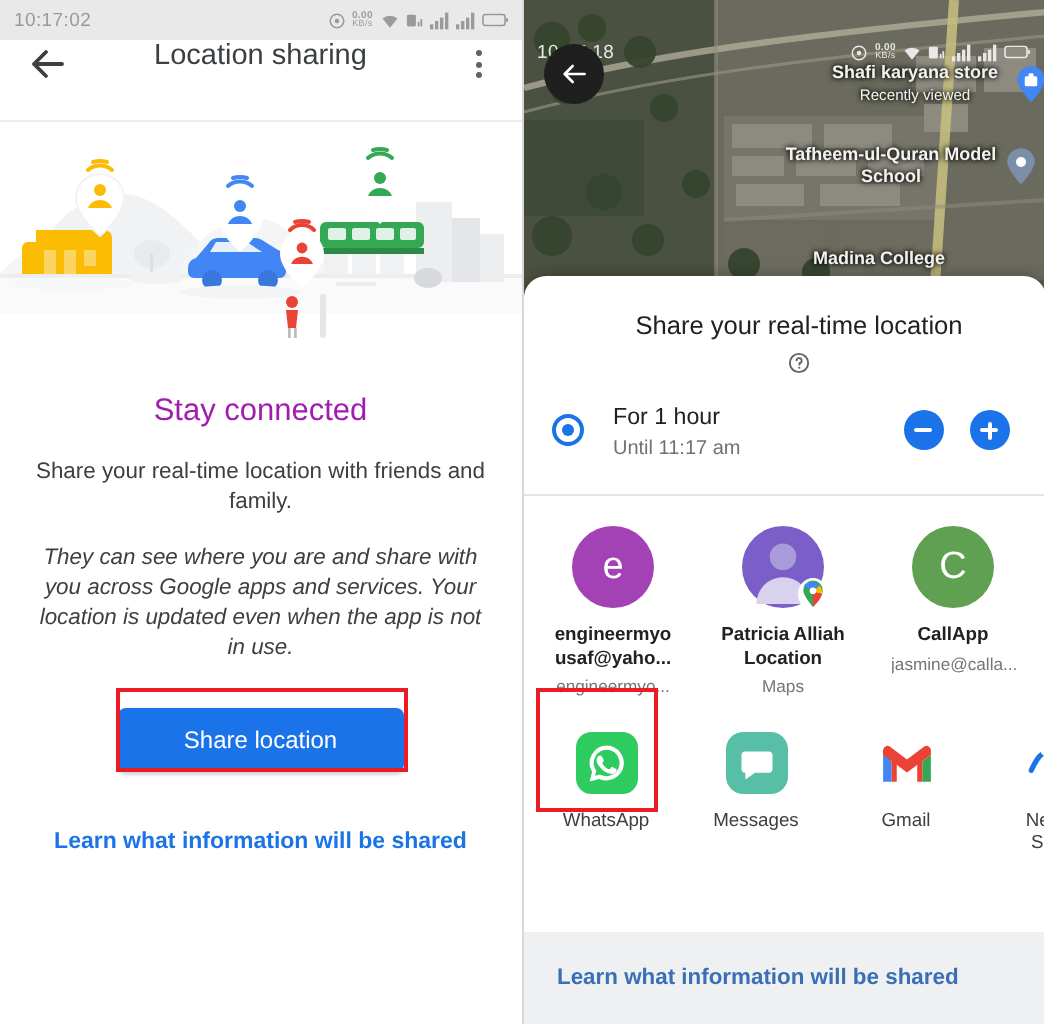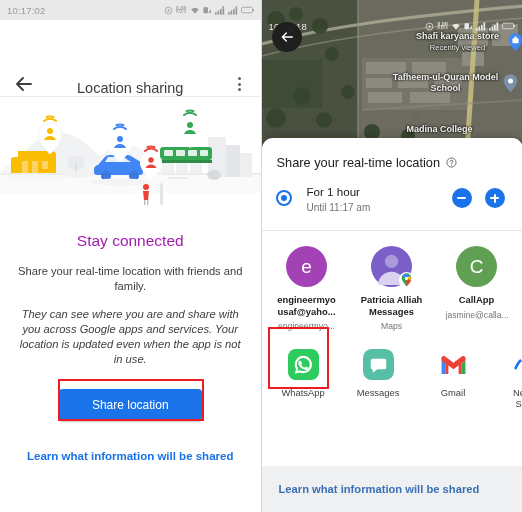--- a/index.html
+++ b/index.html
@@ -22,24 +22,23 @@
   .sb-light{background:#e9e9e9;color:#9a9a9a;}
   .sb-dark{position:absolute;top:16px;left:0;right:0;z-index:5;color:#e8e8e8;background:transparent;}
   .sb-time{flex:0 0 auto;font-size:9.5px;}
   .sb-icons{margin-left:auto;display:flex;align-items:center;gap:3px;}
   .sb-icons svg{display:block;}
   .sb-kb{font-size:4.5px;line-height:4px;text-align:center;}
   .sb-kb b{display:block;font-weight:700;font-size:5px;}
 
   
   .appbar{
-    height:41px;display:flex;align-items:flex-end;
+    height:41px;display:flex;align-items:flex-start;
     padding:0 12px;box-sizing:border-box;background:#fff;
     border-bottom:1px solid #ececec;
-    margin-top:36px;
   }
   .appbar .back{width:24px;height:24px;flex:0 0 24px;cursor:pointer;}
   .appbar .title{
     flex:1;text-align:center;font-size:14.5px;color:#3c4043;
     margin-left:-6px;
   }
   .appbar .more{width:18px;height:24px;flex:0 0 18px;display:flex;flex-direction:column;
     align-items:center;justify-content:center;gap:2.5px;cursor:pointer;}
   .appbar .more i{width:3px;height:3px;border-radius:50%;background:#5f6368;display:block;}
 
@@ -98,21 +97,21 @@
 
   
   .sheet{
     position:absolute;left:0;top:138px;width:261px;height:374px;
     background:#fff;border-radius:11px 11px 0 0;z-index:7;
     box-shadow:0 -2px 6px rgba(0,0,0,.18);
     display:flex;flex-direction:column;
   }
   .sheet-title{
     font-size:12.8px;color:#202124;margin:17px 0 0 15px;
-    display:flex;align-items:center;gap:6px;
+    display:flex;align-items:center;gap:6px;flex-direction:column;
   }
   .help-ico{width:11px;height:11px;flex:0 0 11px;}
 
   .opt{display:flex;align-items:center;padding:0 14px;margin-top:12px;justify-content:flex-end;}
   .radio{
     width:16px;height:16px;border-radius:50%;flex:0 0 16px;box-sizing:border-box;
     border:2px solid #5f6368;position:relative;cursor:pointer;
   }
   .radio.on{border-color:#1a73e8;}
   .radio.on:after{
@@ -488,21 +487,21 @@
             <span class="badge">
               <svg viewBox="0 0 24 26">
                 <path d="M12 25 C12 25 21 15 21 9.5 A9 9 0 0 0 3 9.5 C3 15 12 25 12 25 Z" fill="#34a853"></path>
                 <path d="M3.6 5.5 A9 9 0 0 1 18 5 L12 11 Z" fill="#4285f4"></path>
                 <path d="M18 5 A9 9 0 0 1 20.5 13 L12 11 Z" fill="#fbbc04"></path>
                 <path d="M20.5 13 C19.5 18 12 25 12 25 L12 11 Z" fill="#ea4335"></path>
                 <circle cx="12" cy="10" r="3.1" fill="#fff"></circle>
               </svg>
             </span>
           </div>
-          <div class="c-name">Patricia Alliah Messages</div>
+          <div class="c-name">Patricia Alliah Location</div>
           <div class="c-sub">Maps</div>
         </div>
 
         <div class="contact">
           <div class="av" style="background:#5fa052">
             <span>C</span>
           </div>
           <div class="c-name">CallApp</div>
           <div class="c-sub">jasmine@calla...</div>
         </div>

